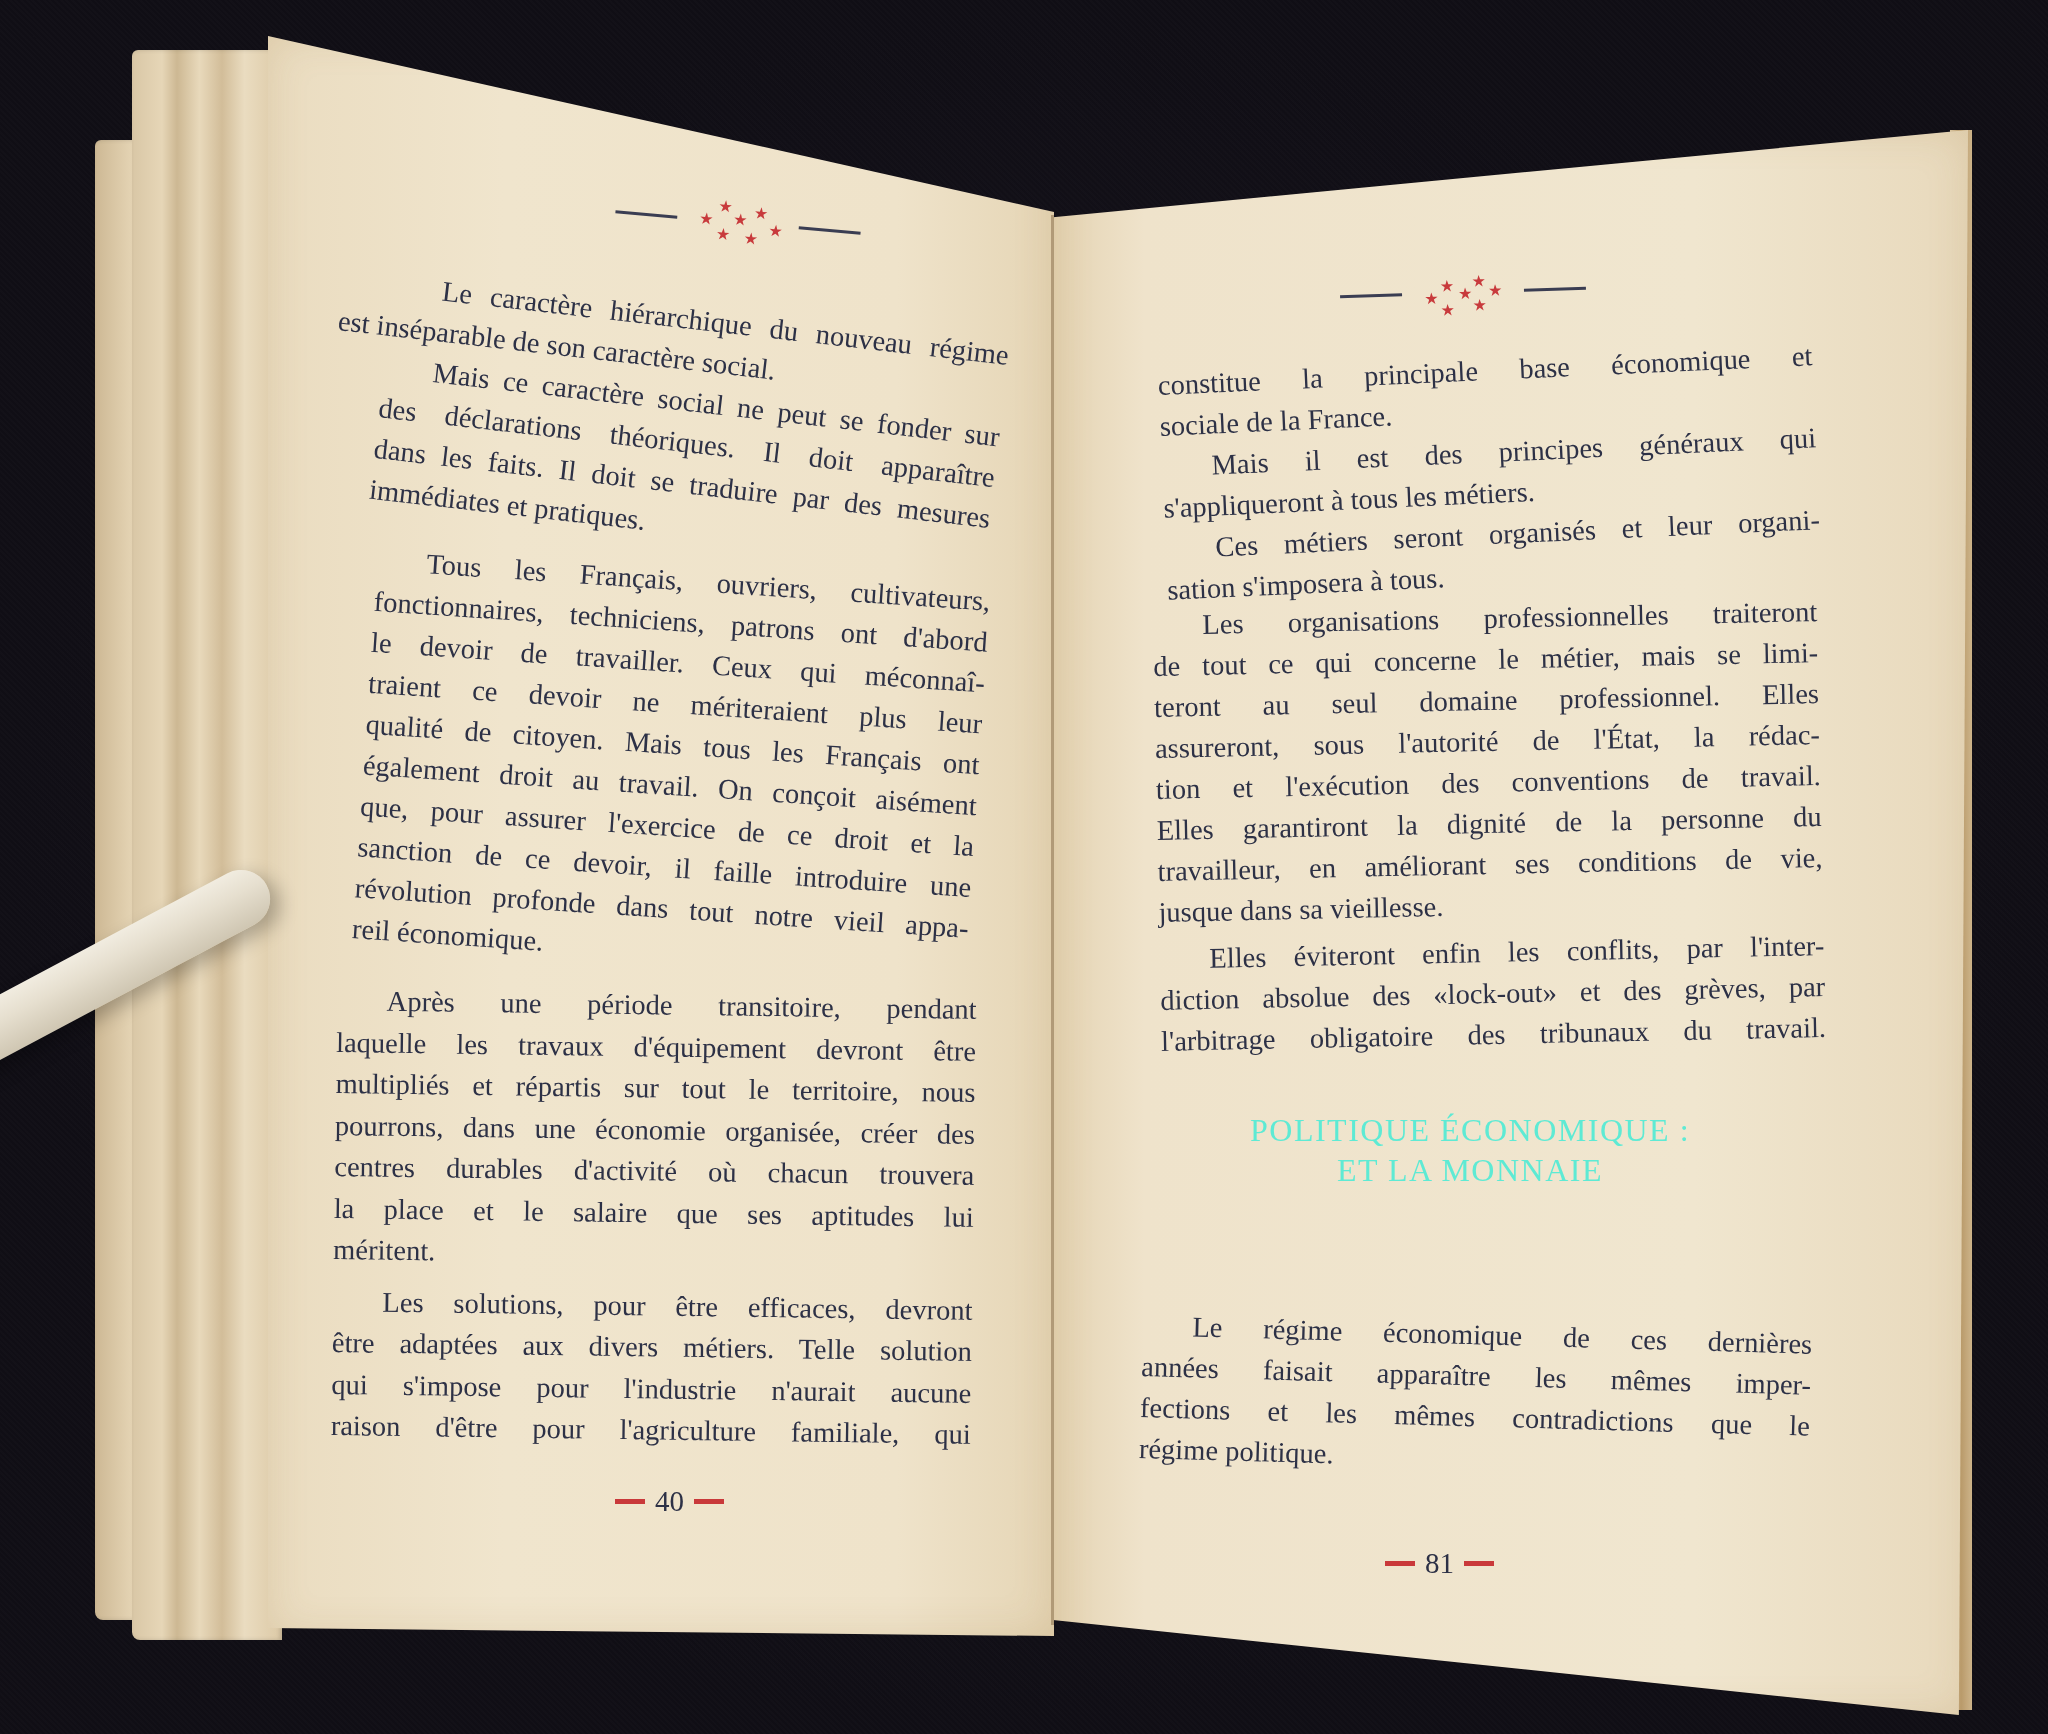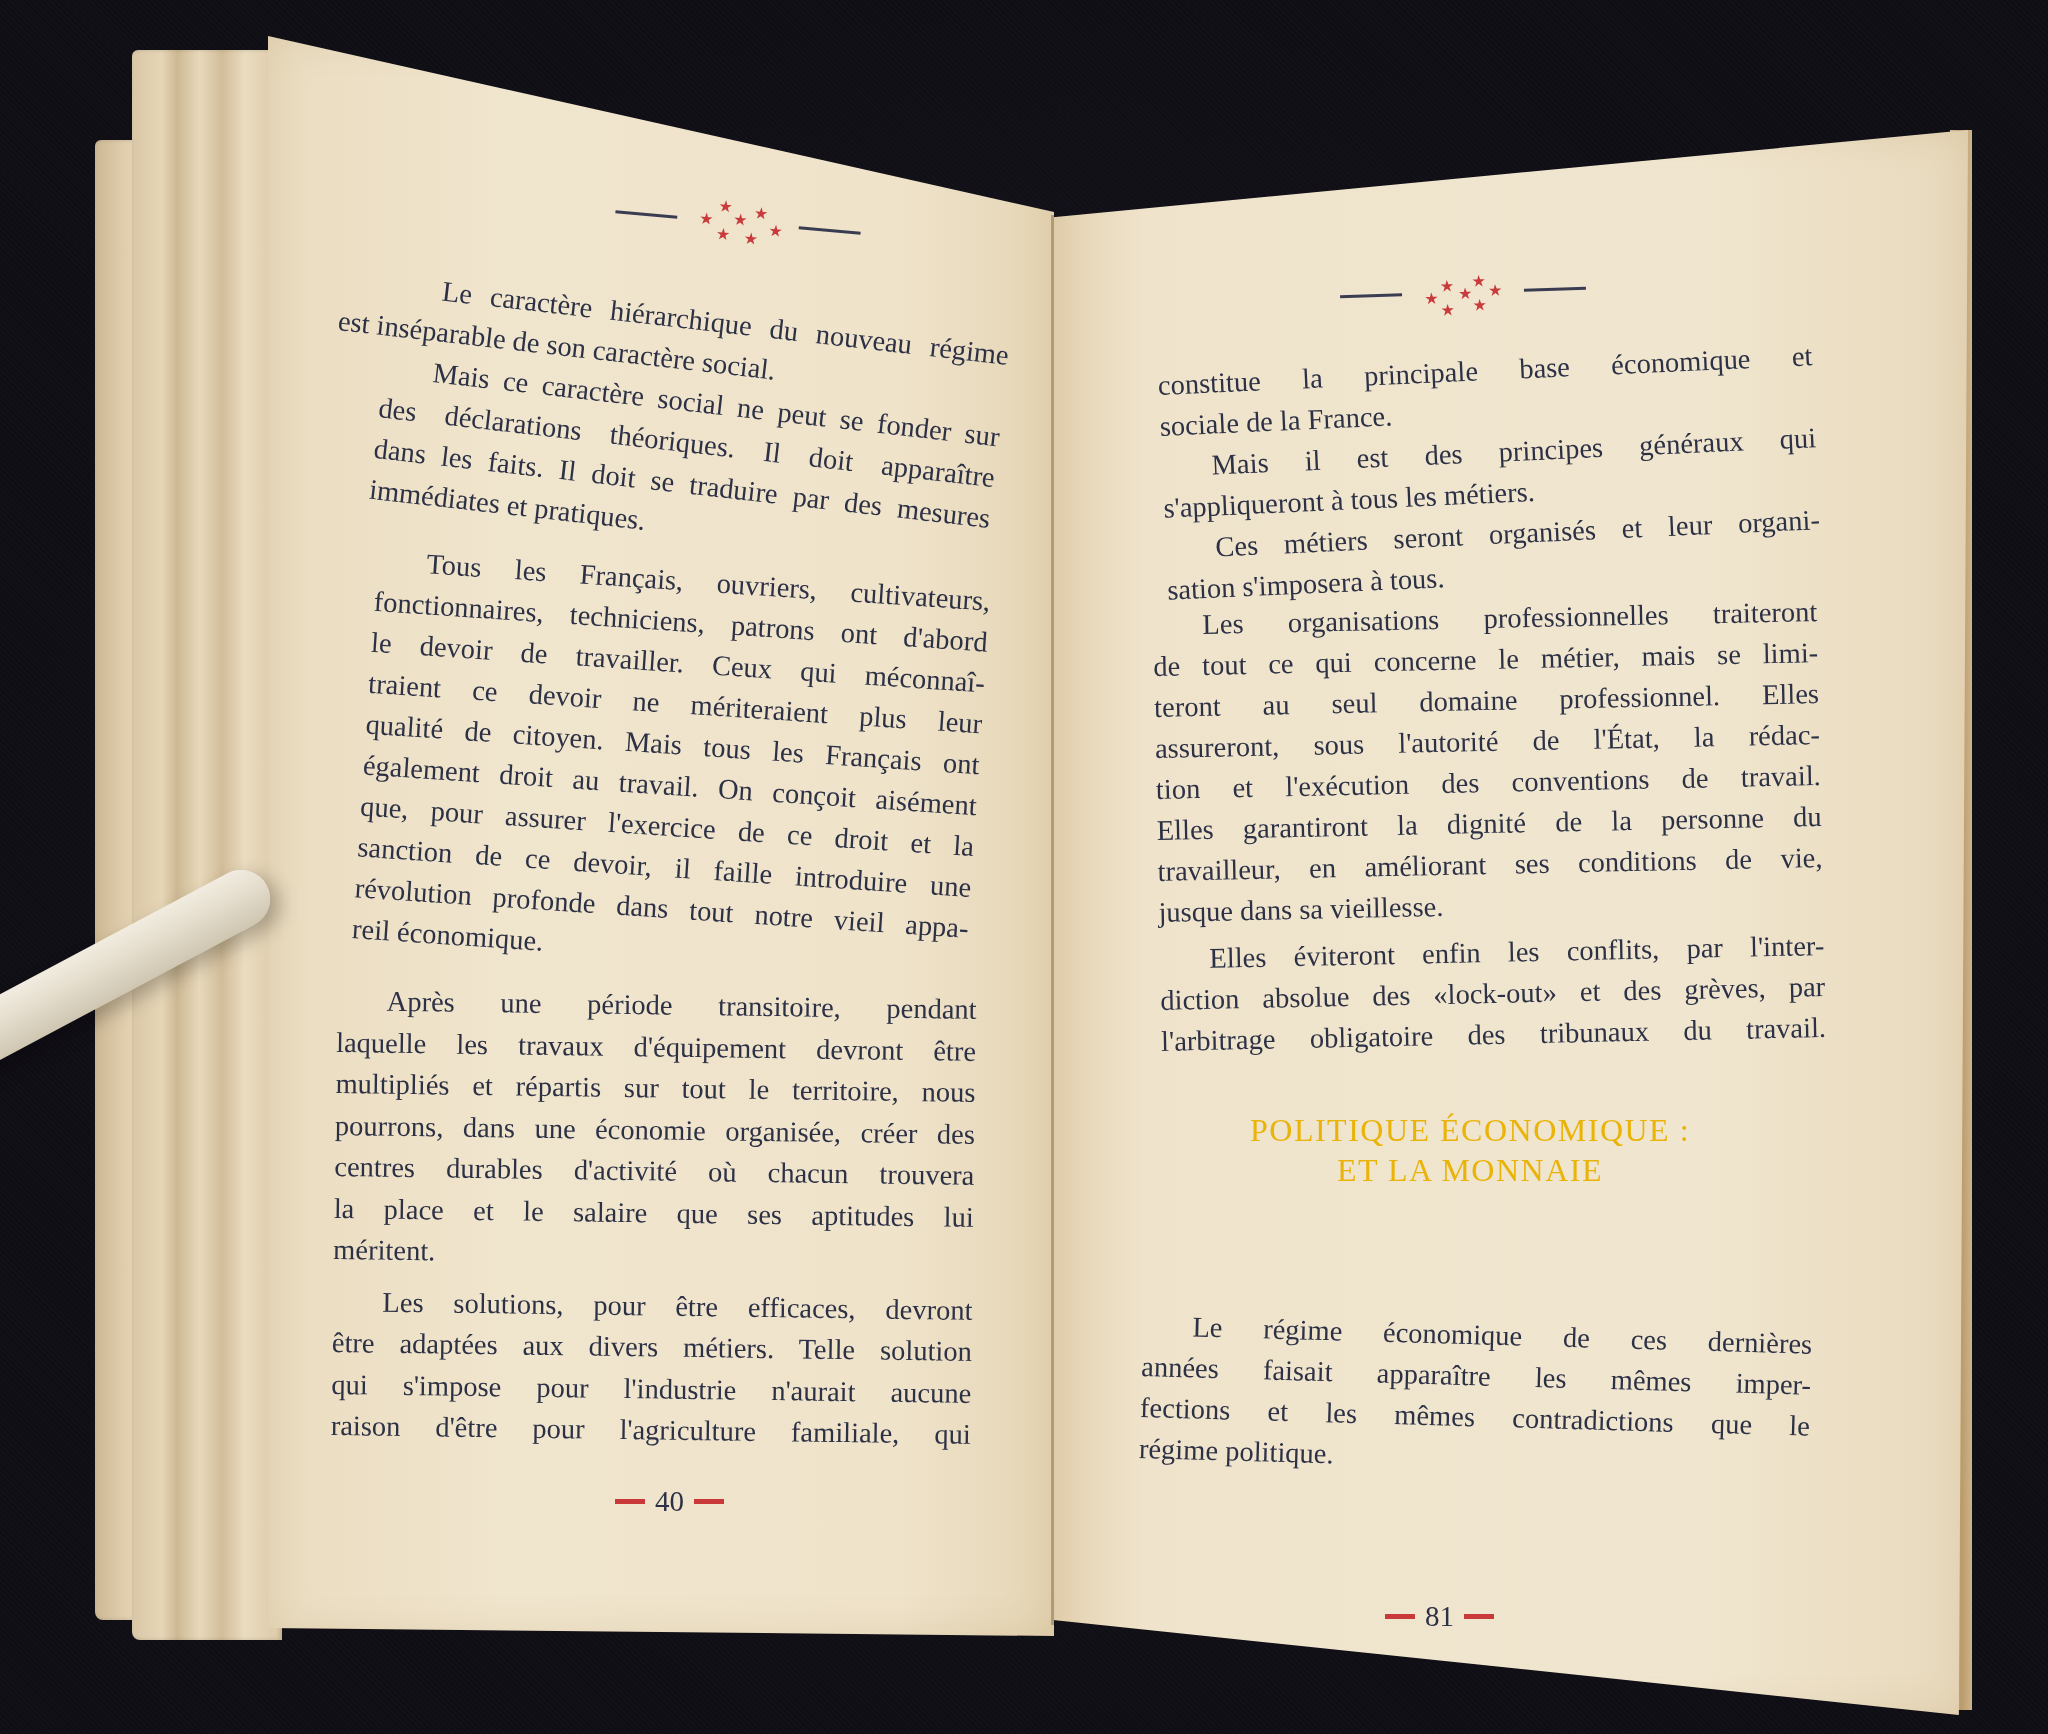--- a/index.html
+++ b/index.html
@@ -58,21 +58,21 @@
   .ornament { position:absolute; display:flex; align-items:center; gap:16px; }
   .ornament .rule { width:62px; height:3px; background:#3a3d52; }
   .ornament .stars { position:relative; width:90px; height:45px; }
   .ornament .stars span { position:absolute; color:#c83a3c; font-size:16px; line-height:16px; }
 
   .pageno { position:absolute; display:flex; align-items:center; gap:10px; font-size:29px; color:#2d3146; }
   .pageno .dash { width:30px; height:5px; background:#c9393a; }
 
   .heading {
     position:absolute; left:1190px; top:1110px; width:560px;
-    text-align:center; color:#eab308; font-size:32px; line-height:40px; letter-spacing:1.5px;
+    text-align:center; color:#5eead4; font-size:32px; line-height:40px; letter-spacing:1.5px;
   }
   .stick {
     position:absolute; left:-60px; top:1030px; width:370px; height:58px;
     border-radius:0 29px 29px 0;
     background:linear-gradient(180deg,#f1ece0 0%,#e6dfcf 40%,#cfc6b2 100%);
     transform:rotate(-28deg); transform-origin:left center;
     box-shadow: 6px 10px 18px rgba(0,0,0,0.25);
   }
 </style>
 </head>
@@ -209,19 +209,19 @@
 
 <div class="text-block" style="left:1143px;top:1305px;width:670px;transform:rotate(1.6deg);transform-origin:left top;">
   <p>
     <span class="line">Le régime économique de ces dernières</span>
     <span class="line" style="margin-left:-50px">années faisait apparaître les mêmes imper-</span>
     <span class="line" style="margin-left:-50px">fections et les mêmes contradictions que le</span>
     <span class="line last" style="margin-left:-50px">régime politique.</span>
   </p>
 </div>
 
-<div class="pageno" style="left:1385px;top:1600px;justify-content:space-between;">
+<div class="pageno" style="left:1385px;top:1547px;justify-content:space-between;">
   <span class="dash"></span>
   <span>81</span>
   <span class="dash"></span>
 </div>
 
 <div class="stick"></div>
 
 </body></html>

